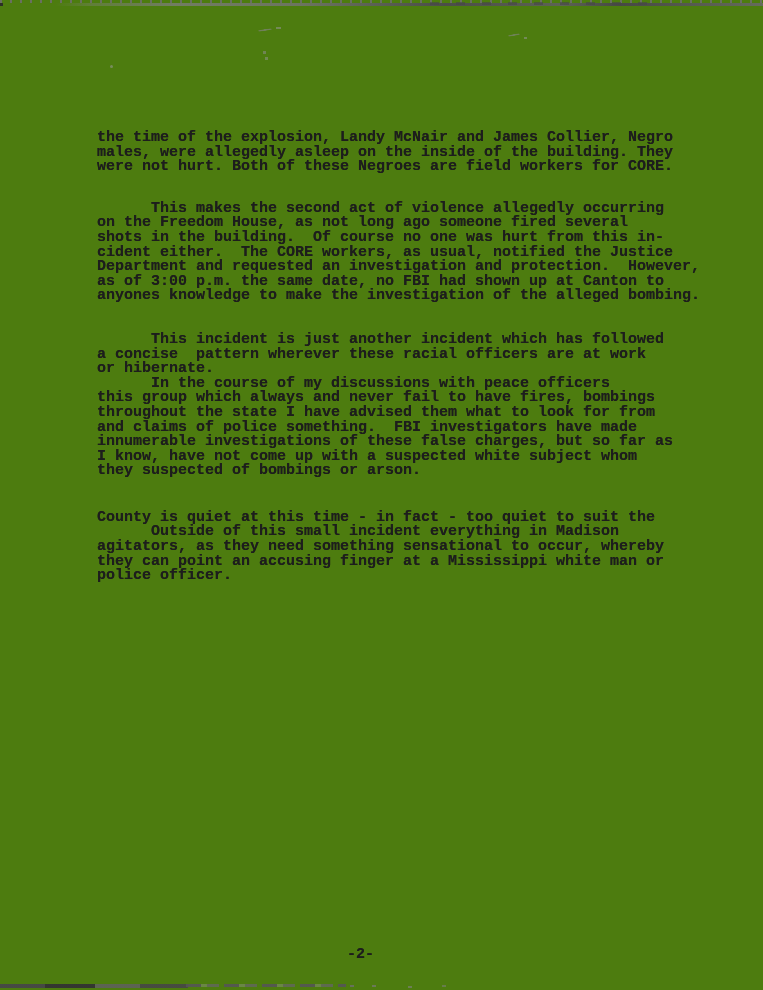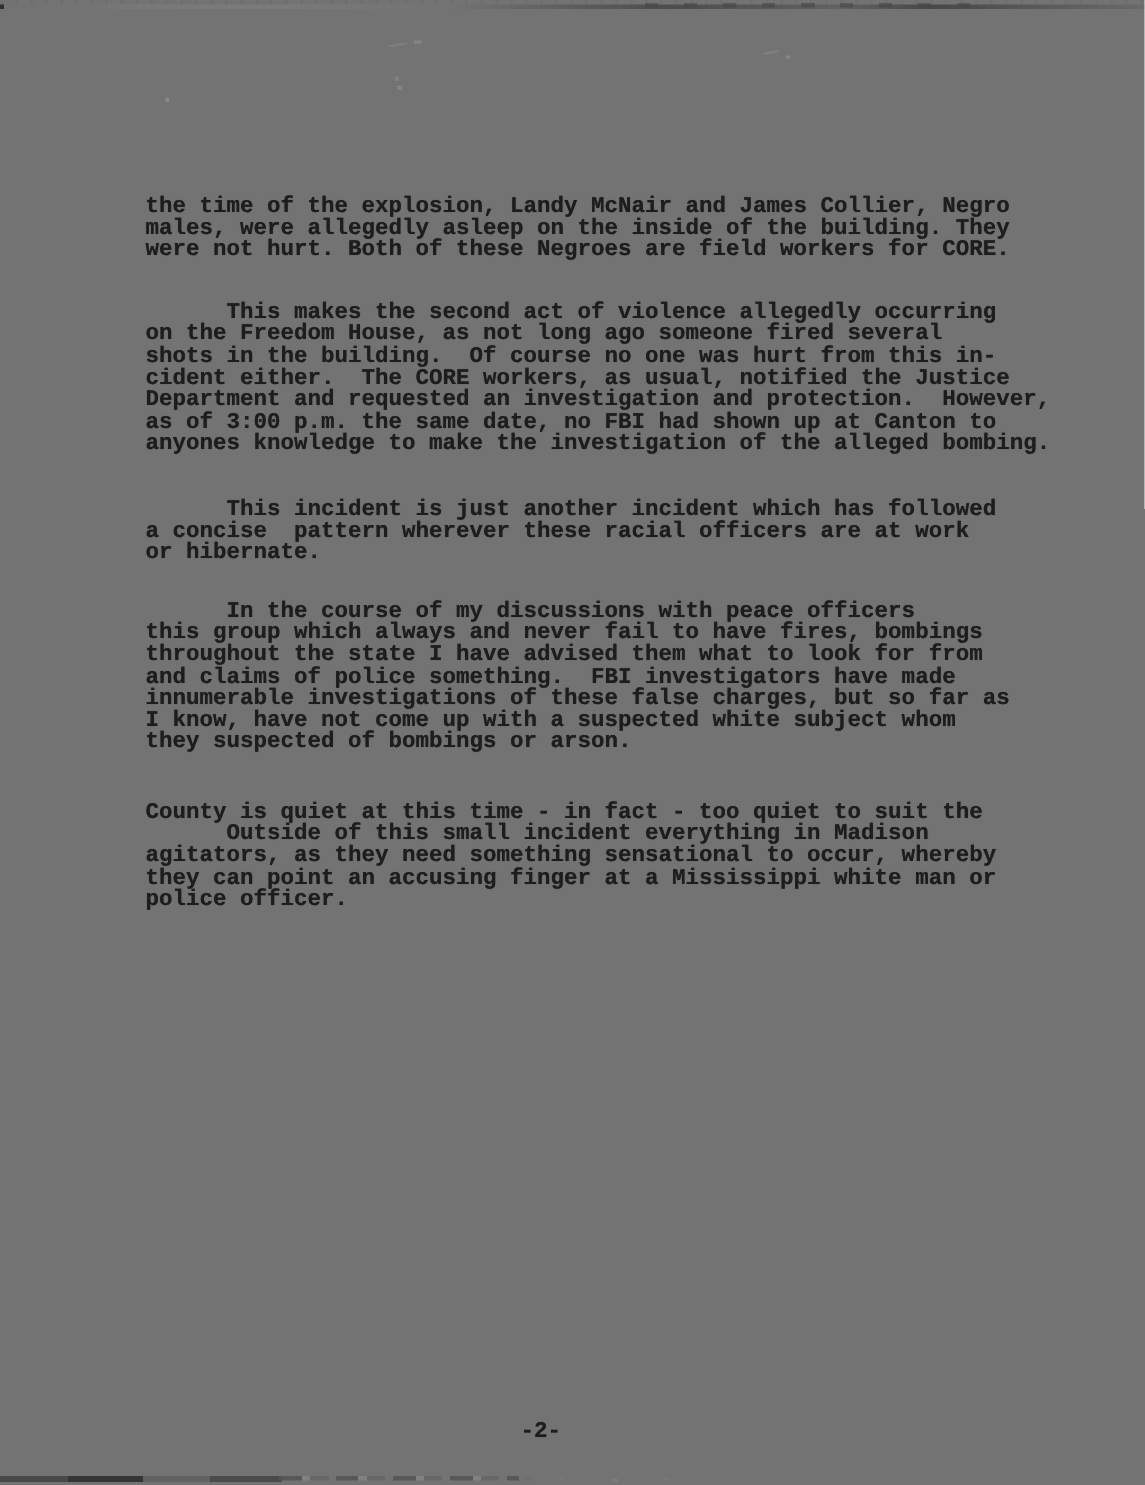--- a/index.html
+++ b/index.html
@@ -1,40 +1,40 @@
 <!DOCTYPE html>
 <html><head>
 <meta charset="utf-8">
 <style>
   html, body { margin: 0; padding: 0; background: #e9e9e7; }
   .page {
     position: relative;
     width: 763px;
     height: 990px;
-    background: #737373;
+    background: #4d7c0f;
     overflow: hidden;
     font-family: "Liberation Mono", "DejaVu Sans Mono", monospace;
   }
 
   
   .text-block {
     position: absolute;
     left: 97px;
     top: 131px;
     width: 645px;
     color: #1d1d1d;
     font-size: 15px;
     line-height: 14.6px;
     font-weight: 700;
     text-shadow: 0 0 0.5px rgba(25,25,25,0.75);
   }
   .line { white-space: pre; }
   .para:nth-child(2) { margin-top: 27px; }
   .para:nth-child(3) { margin-top: 29px; }
-  .para:nth-child(4) { margin-top: 24px; }
+  .para:nth-child(4) { }
   .para:nth-child(5) { margin-top: 32px; }
 
   .page-number {
     position: absolute;
     left: 347px;
     top: 946px;
     color: #1d1d1d;
     font-size: 15px;
     font-weight: 700;
     white-space: pre;

